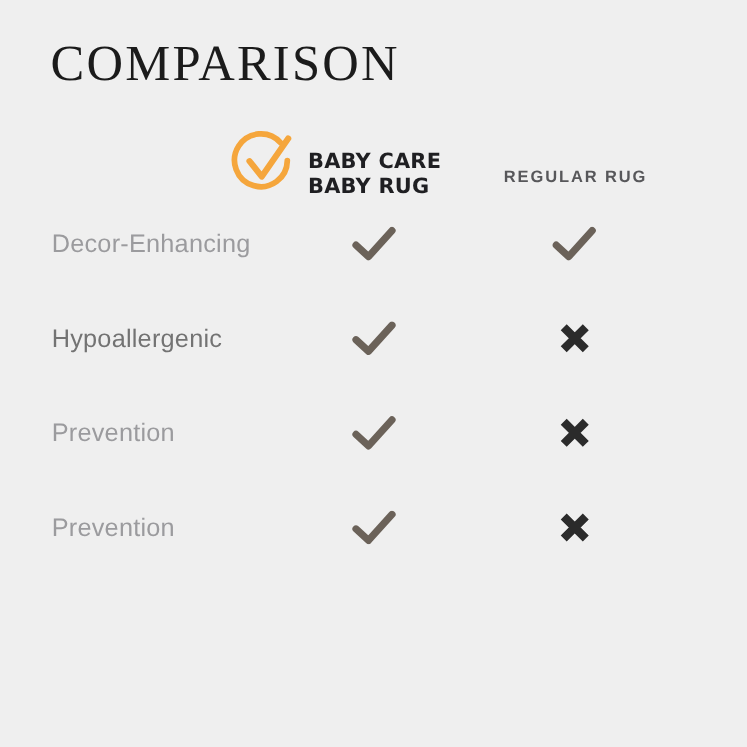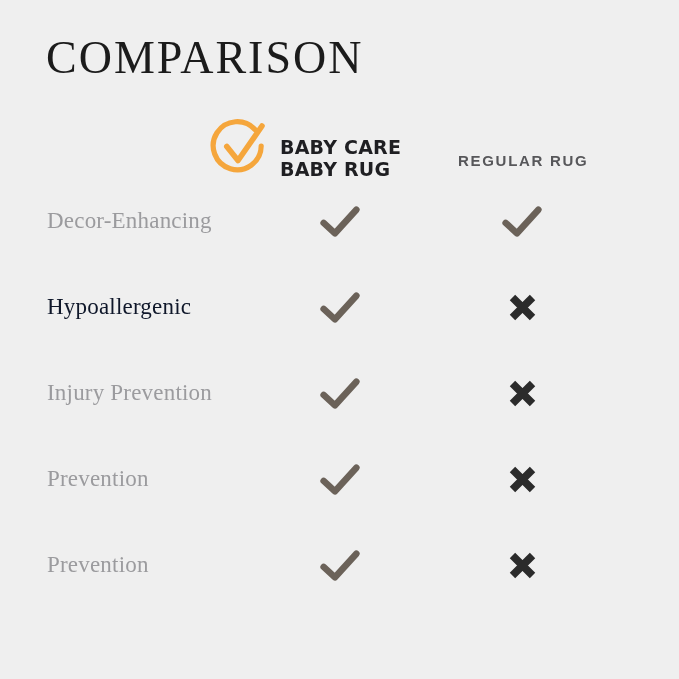--- a/index.html
+++ b/index.html
@@ -100,21 +100,21 @@
     width: 679px;
   }
 
   .row-label {
     position: absolute;
     left: 47px;
     top: 0;
     height: 50px;
     display: flex;
     align-items: center;
-    font-family: Liberation Serif, serif;
+    font-family: Liberation Sans, sans-serif;
     font-size: 23px;
     font-weight: 400;
     color: #9b9b9e;
     letter-spacing: 0.2px;
     white-space: nowrap;
   }
 
   .cell {
     position: absolute;
     top: 0;
@@ -161,34 +161,34 @@
             <path d="M4 18.5 L16.5 30 L40 4" fill="none" stroke="#6b6259" stroke-width="7.2" stroke-linecap="round" stroke-linejoin="round"></path>
           </svg>
         </div>
         <div class="cell col-regular">
           <svg viewBox="0 0 44 34" width="40" height="31" aria-hidden="true">
             <path d="M4 18.5 L16.5 30 L40 4" fill="none" stroke="#6b6259" stroke-width="7.2" stroke-linecap="round" stroke-linejoin="round"></path>
           </svg>
         </div>
       </div>
       <div class="cmp-row">
-        <div class="row-label" style="color: #0f172a;">Hypoallergenic</div>
+        <div class="row-label" style="color: #737373;">Hypoallergenic</div>
         <div class="cell col-brand">
           <svg viewBox="0 0 44 34" width="40" height="31" aria-hidden="true">
             <path d="M4 18.5 L16.5 30 L40 4" fill="none" stroke="#6b6259" stroke-width="7.2" stroke-linecap="round" stroke-linejoin="round"></path>
           </svg>
         </div>
         <div class="cell col-regular">
           <svg viewBox="0 0 34 34" width="31" height="31" aria-hidden="true">
             <path d="M6 6 L28 28 M28 6 L6 28" fill="none" stroke="#2b2b2b" stroke-width="8.4" stroke-linecap="butt"></path>
           </svg>
         </div>
       </div>
       <div class="cmp-row">
-        <div class="row-label" style="color: rgb(155, 155, 158);">Injury Prevention</div>
+        <div class="row-label" style="color: rgb(155, 155, 158);">Prevention</div>
         <div class="cell col-brand">
           <svg viewBox="0 0 44 34" width="40" height="31" aria-hidden="true">
             <path d="M4 18.5 L16.5 30 L40 4" fill="none" stroke="#6b6259" stroke-width="7.2" stroke-linecap="round" stroke-linejoin="round"></path>
           </svg>
         </div>
         <div class="cell col-regular">
           <svg viewBox="0 0 34 34" width="31" height="31" aria-hidden="true">
             <path d="M6 6 L28 28 M28 6 L6 28" fill="none" stroke="#2b2b2b" stroke-width="8.4" stroke-linecap="butt"></path>
           </svg>
         </div>
@@ -199,28 +199,15 @@
           <svg viewBox="0 0 44 34" width="40" height="31" aria-hidden="true">
             <path d="M4 18.5 L16.5 30 L40 4" fill="none" stroke="#6b6259" stroke-width="7.2" stroke-linecap="round" stroke-linejoin="round"></path>
           </svg>
         </div>
         <div class="cell col-regular">
           <svg viewBox="0 0 34 34" width="31" height="31" aria-hidden="true">
             <path d="M6 6 L28 28 M28 6 L6 28" fill="none" stroke="#2b2b2b" stroke-width="8.4" stroke-linecap="butt"></path>
           </svg>
         </div>
       </div>
-      <div class="cmp-row">
-        <div class="row-label" style="color: rgb(155, 155, 158);">Prevention</div>
-        <div class="cell col-brand">
-          <svg viewBox="0 0 44 34" width="40" height="31" aria-hidden="true">
-            <path d="M4 18.5 L16.5 30 L40 4" fill="none" stroke="#6b6259" stroke-width="7.2" stroke-linecap="round" stroke-linejoin="round"></path>
-          </svg>
-        </div>
-        <div class="cell col-regular">
-          <svg viewBox="0 0 34 34" width="31" height="31" aria-hidden="true">
-            <path d="M6 6 L28 28 M28 6 L6 28" fill="none" stroke="#2b2b2b" stroke-width="8.4" stroke-linecap="butt"></path>
-          </svg>
-        </div>
-      </div>
     </div>
 
 </div>
 
 </body></html>

